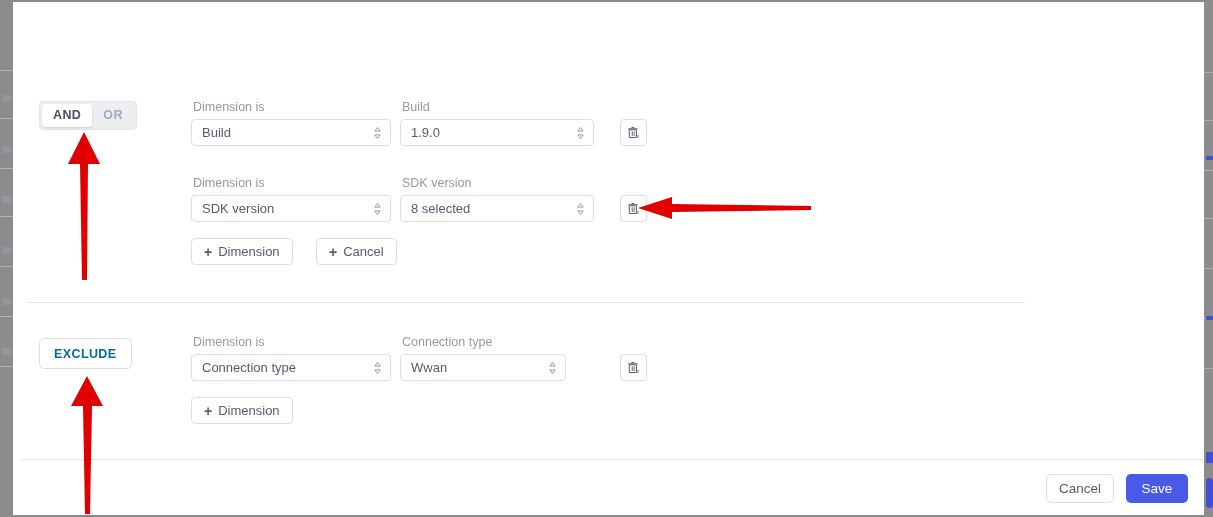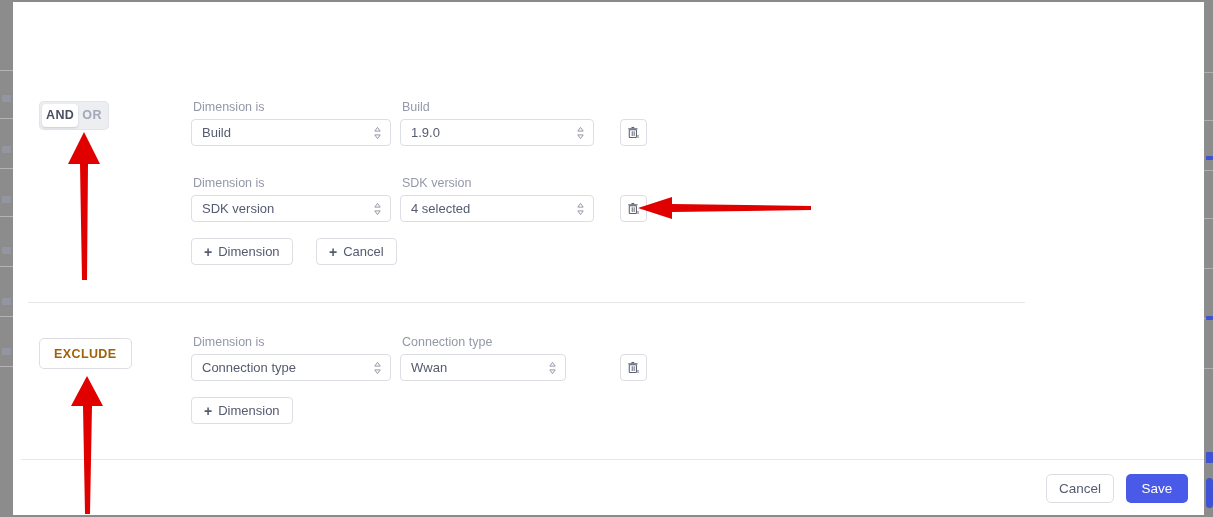--- a/index.html
+++ b/index.html
@@ -72,38 +72,38 @@
     display: inline-flex; align-items: center;
     background: #eceef2;
     border-radius: 5px;
     padding: 3px;
     height: 29px;
     box-shadow: inset 0 0 0 1px #e2e4ea;
   }
   .seg-btn {
     font-size: 12.5px; font-weight: bold; letter-spacing: .4px;
     color: #a3a8b8;
-    padding: 0 4px; height: 23px; line-height: 23px;
+    padding: 0 11px; height: 23px; line-height: 23px;
     border-radius: 4px; cursor: pointer; user-select: none;
   }
   .seg-btn.active {
     background: #ffffff; color: #4a4f63;
     box-shadow: 0 1px 2px rgba(40,45,70,.18);
   }
 
   
   .exclude-btn {
     position: absolute;
     display: inline-flex; align-items: center; justify-content: center;
     height: 31px; padding: 0 14px;
     background: #ffffff;
     border: 1px solid #dcdee4;
     border-radius: 5px;
     font-size: 12.5px; font-weight: bold; letter-spacing: .4px;
-    color: #a16207;
+    color: #0369a1;
     cursor: pointer; user-select: none;
   }
 
   
   .filter-row { position: absolute; left: 178px; }
   .field { position: absolute; }
   .field-label {
     position: absolute; top: 0; left: 2px;
     font-size: 12.5px; color: #9499a9; white-space: nowrap;
   }
@@ -252,21 +252,21 @@
           <div class="select" style="width:200px">
             <span class="sel-text">SDK version</span>
             <svg class="sel-caret" viewBox="0 0 9 14">
               <path d="M4.5 1.4 L7.2 5.1 H1.8 Z M4.5 12.6 L7.2 8.9 H1.8 Z" fill="none" stroke="#9499a9" stroke-width="1" stroke-linejoin="round"></path>
             </svg>
           </div>
         </div>
         <div class="field" style="left:209px;top:0;width:194px">
           <div class="field-label">SDK version</div>
           <div class="select" style="width:194px">
-            <span class="sel-text">4 selected</span>
+            <span class="sel-text">8 selected</span>
             <svg class="sel-caret" viewBox="0 0 9 14">
               <path d="M4.5 1.4 L7.2 5.1 H1.8 Z M4.5 12.6 L7.2 8.9 H1.8 Z" fill="none" stroke="#9499a9" stroke-width="1" stroke-linejoin="round"></path>
             </svg>
           </div>
         </div>
         <div class="icon-btn" style="left:429px">
           <svg width="14" height="14" viewBox="0 0 16 16">
             <rect x="2.6" y="4.2" width="8.2" height="9.0" rx="1" fill="none" stroke="#5b6072" stroke-width="1.2"></rect>
             <rect x="1.4" y="2.6" width="10.6" height="1.3" fill="#5b6072"></rect>
             <rect x="5.1" y="1.1" width="3.2" height="1.2" fill="#5b6072"></rect>

